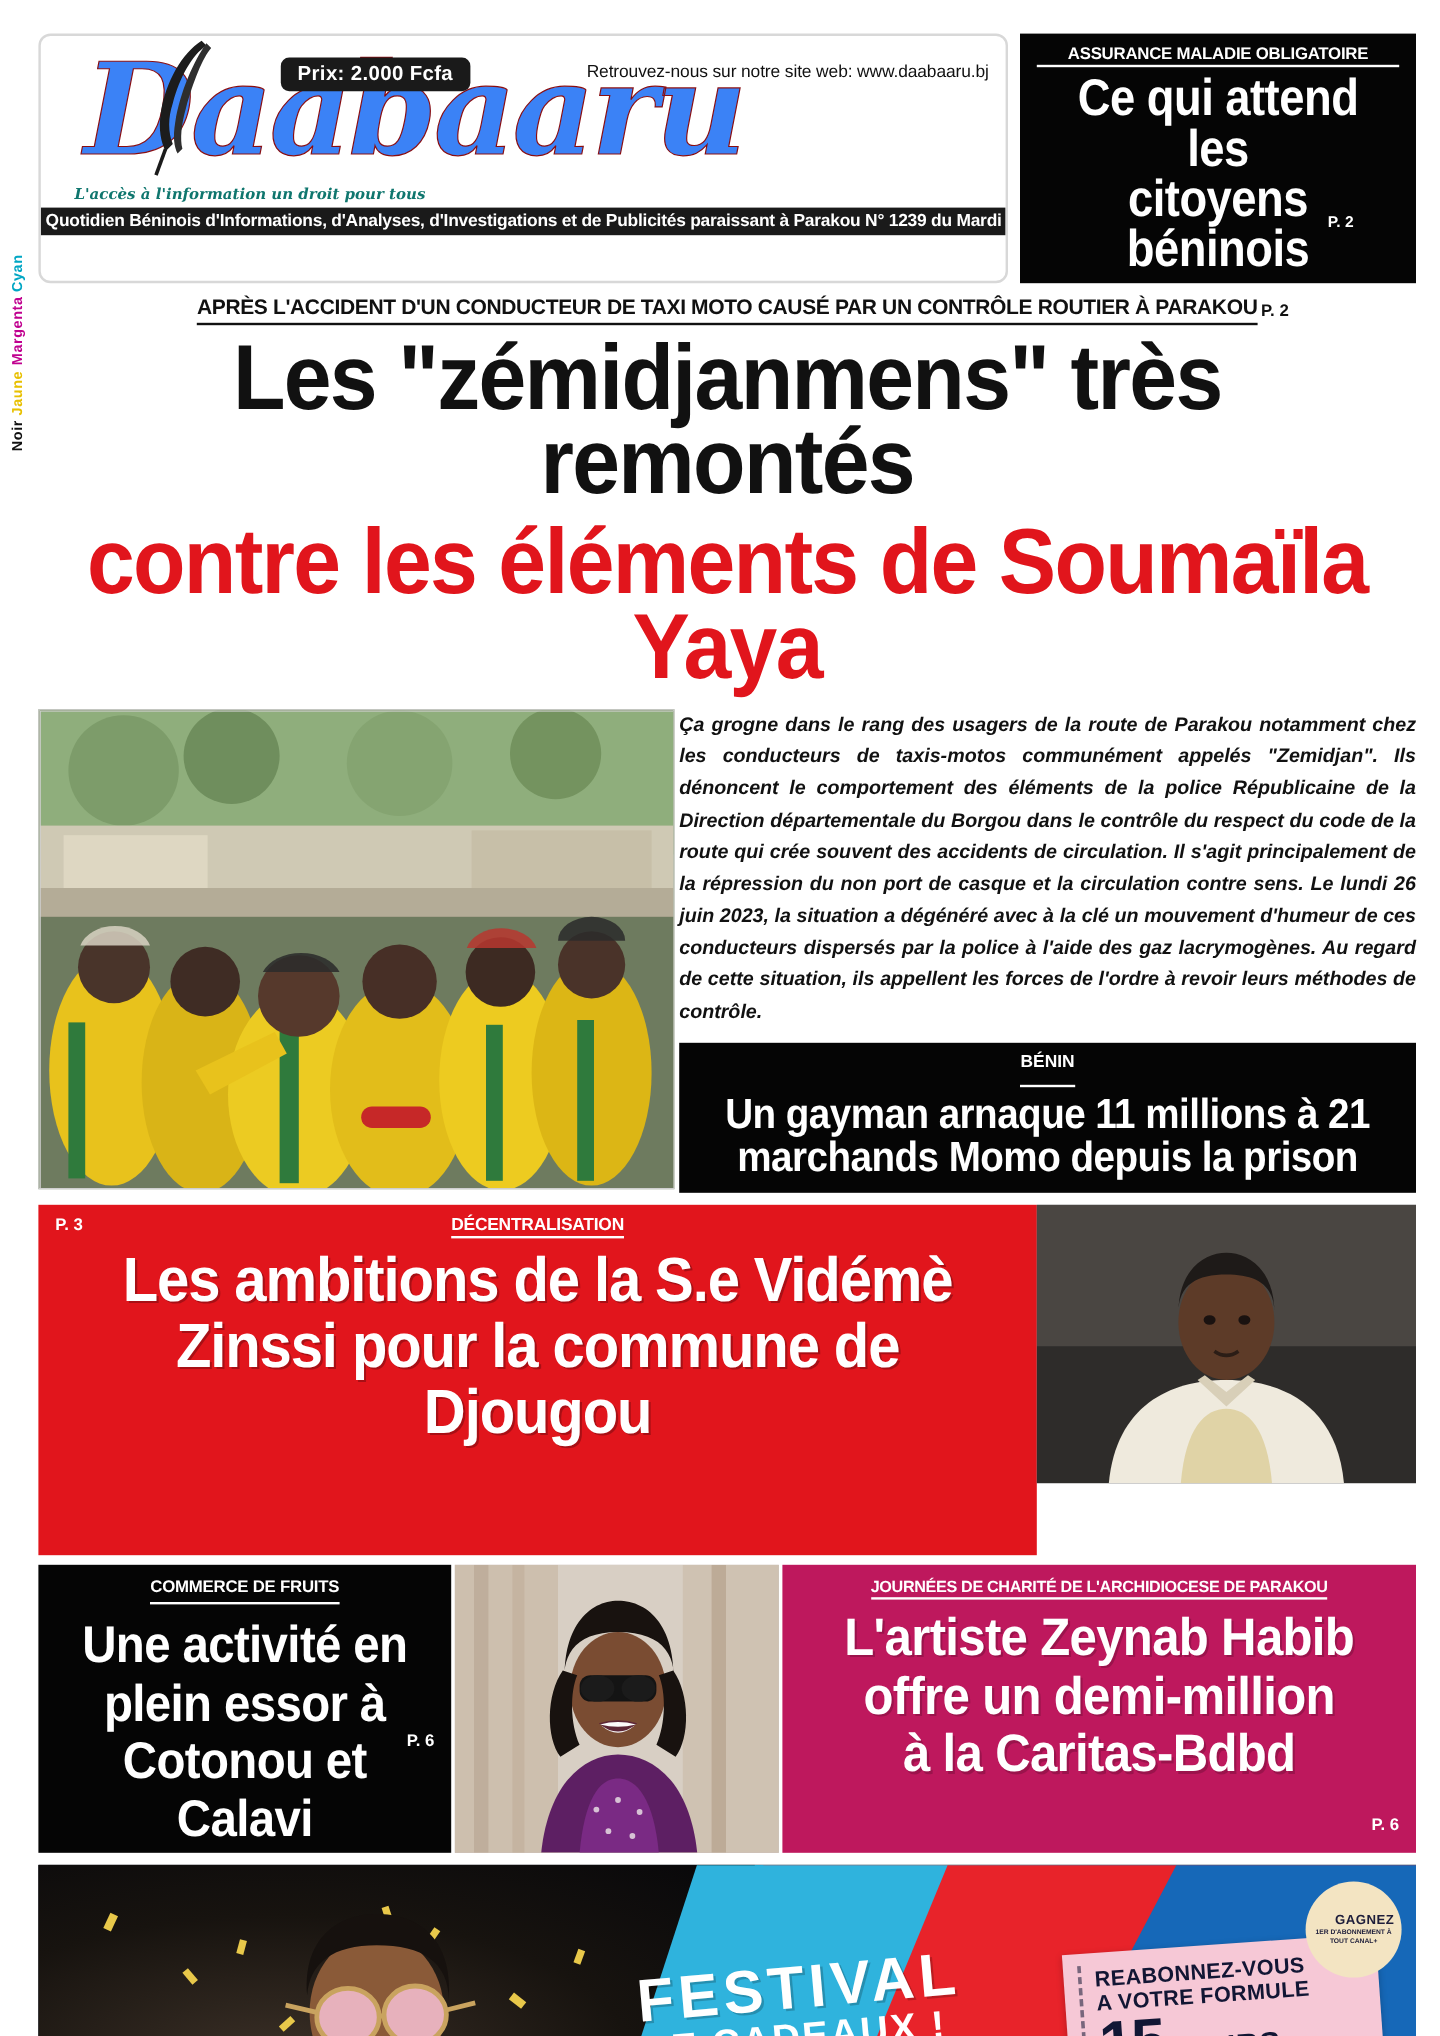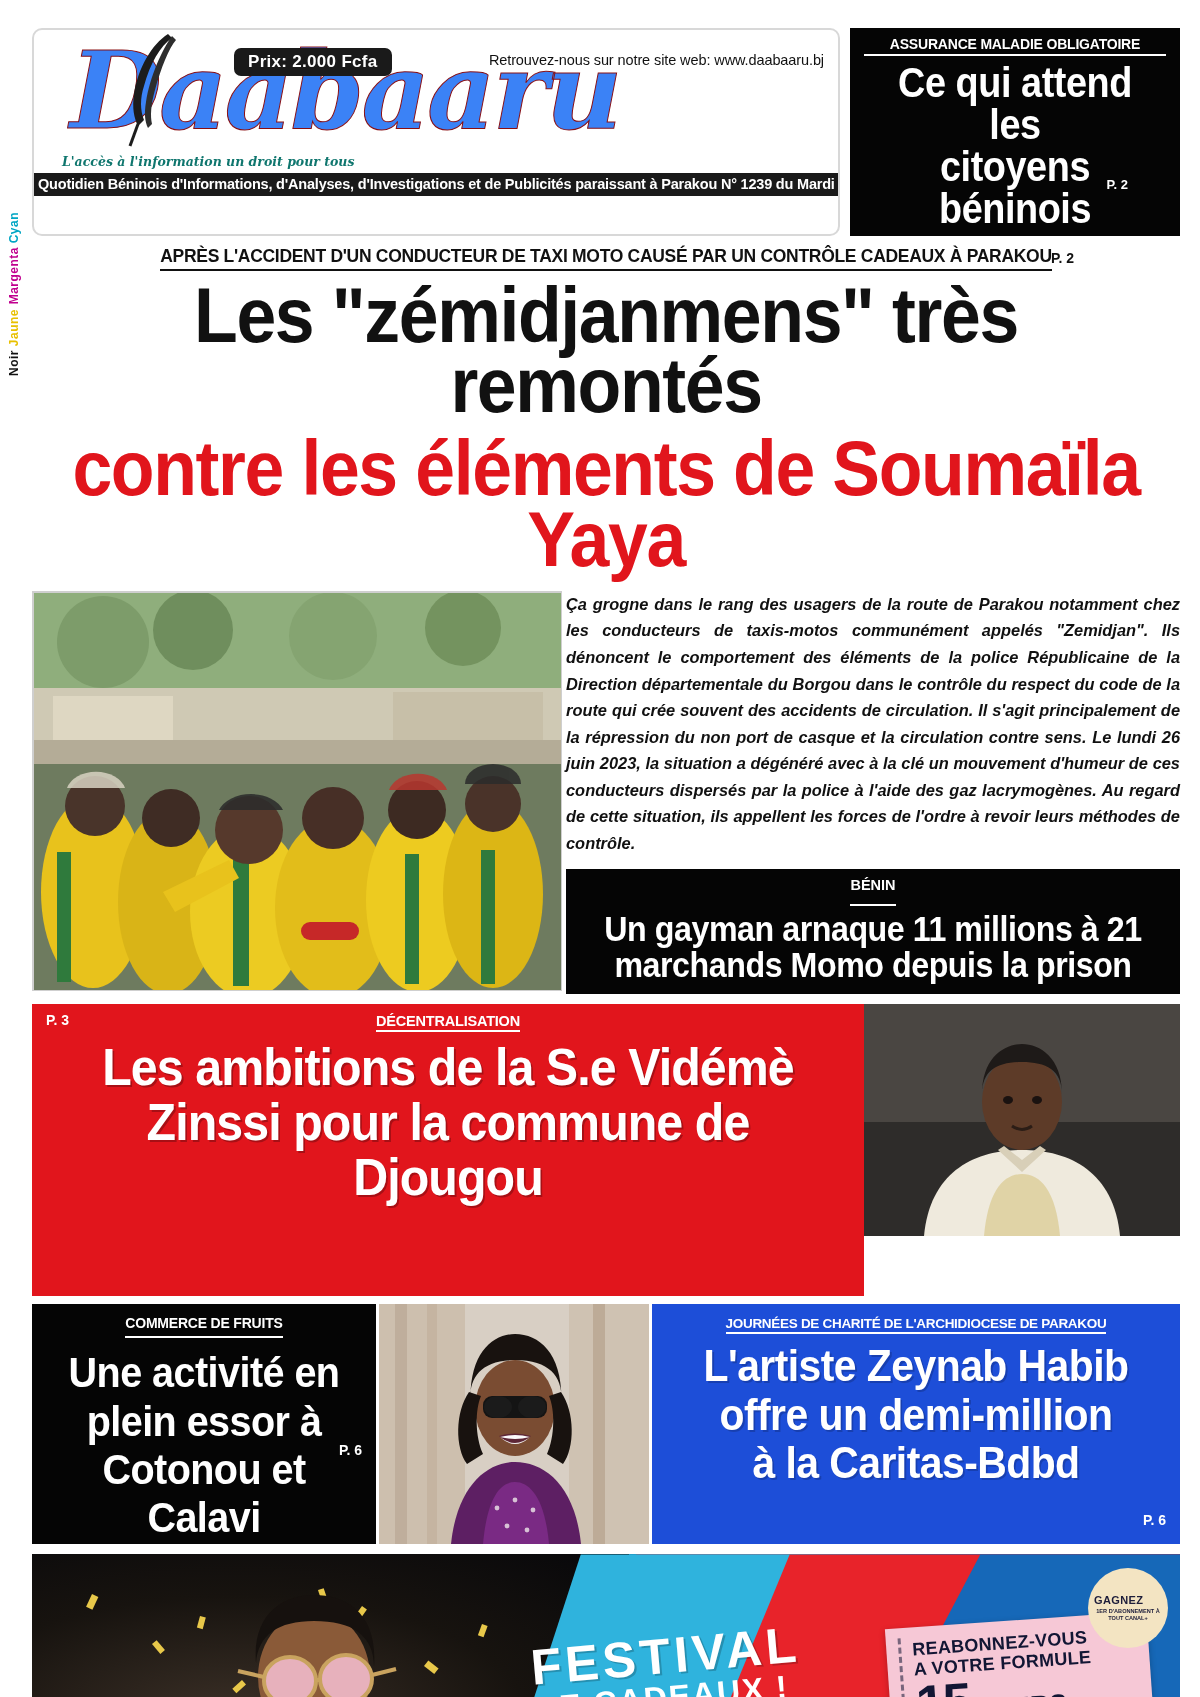--- a/index.html
+++ b/index.html
@@ -282,21 +282,21 @@
   }
 
   .trio-photo {
     width: 270px; height: 240px;
     overflow: hidden; position: relative;
     background: #b8a8a0;
   }
 
   .trio-pink {
     flex: 1;
-    background: #1d4ed8; color: #fff;
+    background: #be185d; color: #fff;
     position: relative;
     padding: 10px 4px;
   }
   .pink-kicker-wrap { text-align: center; }
   .pink-kicker {
     display: inline-block;
     font-size: 13.5px; font-weight: 700;
     border-bottom: 2px solid #fff; padding-bottom: 1px;
     letter-spacing: -.3px; white-space: nowrap;
   }
@@ -407,21 +407,21 @@
   .coupon .offerts { font-weight: 700; font-size: 19px; line-height: 1.05; letter-spacing: .3px; }
   .coupon .c4 { font-weight: 700; font-size: 18px; letter-spacing: .3px; margin-top: 2px; }
 
   .gagnez {
     position: absolute; right: 12px; top: 14px;
     width: 80px; height: 80px;
     background: #f3e4c2;
     border-radius: 50%;
     z-index: 8;
     display: flex; flex-direction: column;
-    align-items: flex-start; justify-content: center;
+    align-items: flex-end; justify-content: center;
     text-align: center;
     color: #1d1d3a;
     padding: 6px;
   }
   .gagnez .g1 { font-weight: 700; font-size: 11px; letter-spacing: .4px; }
   .gagnez .g2 { font-weight: 700; font-size: 5.6px; line-height: 1.25; margin-top: 2px; }
 
   .confetti { position: absolute; inset: 0; z-index: 4; pointer-events: none; }
 </style>
 </head>
@@ -459,21 +459,21 @@
       <div class="teaser-kicker">ASSURANCE MALADIE OBLIGATOIRE</div>
       <div class="teaser-head">
         <div>Ce qui attend les</div>
         <div>citoyens béninois</div>
       </div>
       <div class="teaser-page">P. 2</div>
     </div>
   </div>
 
   <div class="main-kicker-row">
-    <span class="main-kicker">APRÈS L'ACCIDENT D'UN CONDUCTEUR DE TAXI MOTO CAUSÉ PAR UN CONTRÔLE CADEAUX À PARAKOU</span>
+    <span class="main-kicker">APRÈS L'ACCIDENT D'UN CONDUCTEUR DE TAXI MOTO CAUSÉ PAR UN CONTRÔLE ROUTIER À PARAKOU</span>
     <span class="main-kicker-page">P. 2</span>
   </div>
 
   <div class="headline-black">Les "zémidjanmens" très remontés</div>
   <div class="headline-red">contre les éléments de Soumaïla Yaya</div>
 
   <div class="lead-row">
 
     <div class="photo-main">
       <svg width="530" height="400" viewBox="0 0 530 400">

